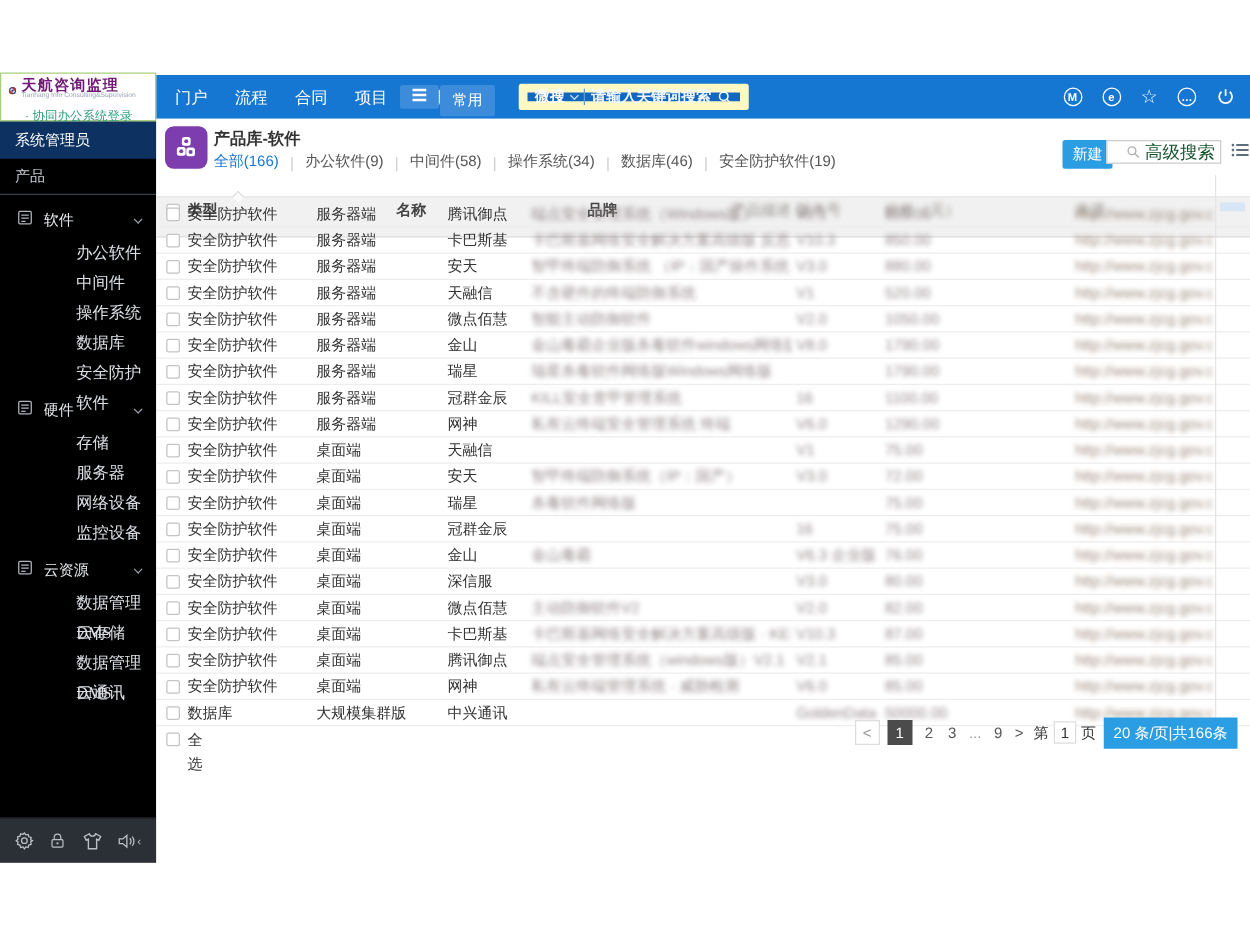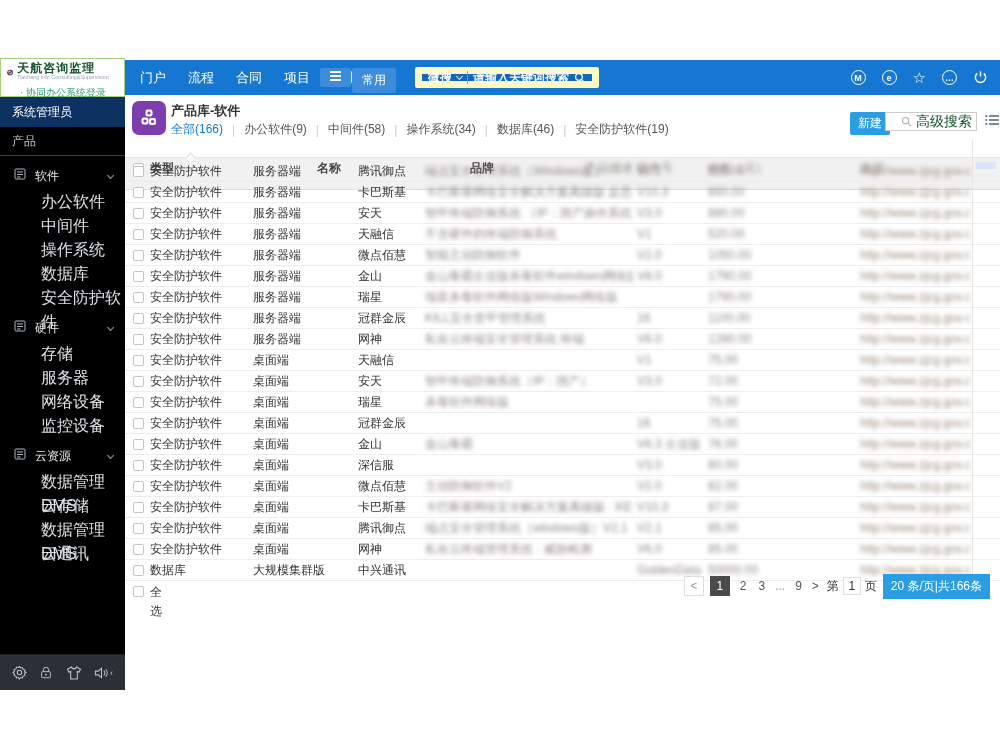--- a/index.html
+++ b/index.html
@@ -7,21 +7,21 @@
     font-family:"Liberation Sans","DejaVu Sans",sans-serif; font-size:12px; color:#333;
     position:relative; overflow:hidden; }
 
   .app { position:absolute; left:0; top:0; width:1000px; height:750px; }
 
   
   .topbar { position:absolute; left:0; top:60px; width:1000px; height:35px; background:#1677d2; }
   .logo-box { position:absolute; left:0; top:58px; width:125px; height:39px; background:#fff;
     border:1px solid #a8cf7e; z-index:5; padding:3px 5px 0 6px; }
   .logo-row { display:flex; align-items:flex-start; gap:4px; }
-  .logo-title { font-size:12px; font-weight:bold; color:#14532d; letter-spacing:1px; line-height:12px; }
+  .logo-title { font-size:12px; font-weight:bold; color:#701a75; letter-spacing:1px; line-height:12px; }
   .logo-sub { font-size:6px; color:#9aa3b5; transform:scale(.9); transform-origin:left top; white-space:nowrap; }
   .logo-link { font-size:10px; color:#2f9d7a; margin-top:3px; text-align:center; }
 
   .main-nav { position:absolute; left:140px; top:0; height:35px; display:flex; align-items:center; gap:22px; }
   .nav-item { color:#fff; font-size:13px; cursor:pointer; }
   .nav-box { background:#3c8cdb; border-radius:2px; color:#fff; padding:4px 10px; font-size:12px; }
   .hamburger-box { position:absolute; left:320px; top:8px; }
   .hb-lines, .hb-lines::before, .hb-lines::after { display:block; width:11px; height:1.5px; background:#fff; content:""; }
   .hb-lines { position:relative; margin:3px 0 6px 0; }
   .hb-lines::before { position:absolute; top:-4px; }
@@ -45,21 +45,21 @@
   .sidebar { position:absolute; left:0; top:97px; width:125px; height:593px; background:#000000; }
   .role { height:30px; line-height:30px; background:#0d3161; color:#fff; padding-left:12px; font-size:12px; }
   .side-section { height:29px; line-height:29px; color:#c3c9d0; padding-left:12px; font-size:12px;
     border-bottom:1px solid #3a4047; cursor:pointer; }
   .menu { padding-top:2px; }
   .mgroup { position:relative; height:28px; line-height:28px; margin-top:4px; padding-left:14px;
     color:#e8ebee; font-size:12px; cursor:pointer; display:flex; align-items:center; gap:9px; }
   .mgroup svg { flex:0 0 auto; }
   .chev-g { position:absolute; right:12px; top:11px; width:5px; height:5px;
     border-right:1px solid #9aa2ab; border-bottom:1px solid #9aa2ab; transform:rotate(45deg); }
-  .mitem { height:24px; line-height:24px; padding-left:41px; color:#dde1e6; font-size:16px; cursor:pointer; }
+  .mitem { height:24px; line-height:24px; padding-left:61px; color:#dde1e6; font-size:13px; cursor:pointer;font-family:Liberation Serif, serif; }
   .side-bottom { position:absolute; left:0; bottom:0; width:125px; height:36px; background:#2b3037;
     border-top:1px solid #1d2126; display:flex; align-items:center; justify-content:space-around; padding:0 6px; }
   .side-bottom .sbi { display:flex; align-items:center; color:#b9c0c8; }
   .sb-ch { color:#b9c0c8; font-size:9px; margin-left:1px; }
 
   
   .main { position:absolute; left:125px; top:95px; width:875px; height:595px; background:#fff; }
   .prod-icon { position:absolute; left:7px; top:6px; width:34px; height:34px; background:#7d3daf;
     border-radius:7px; display:flex; align-items:center; justify-content:center; }
   .page-title { position:absolute; left:46px; top:7px; font-size:13px; font-weight:bold; color:#333; }

